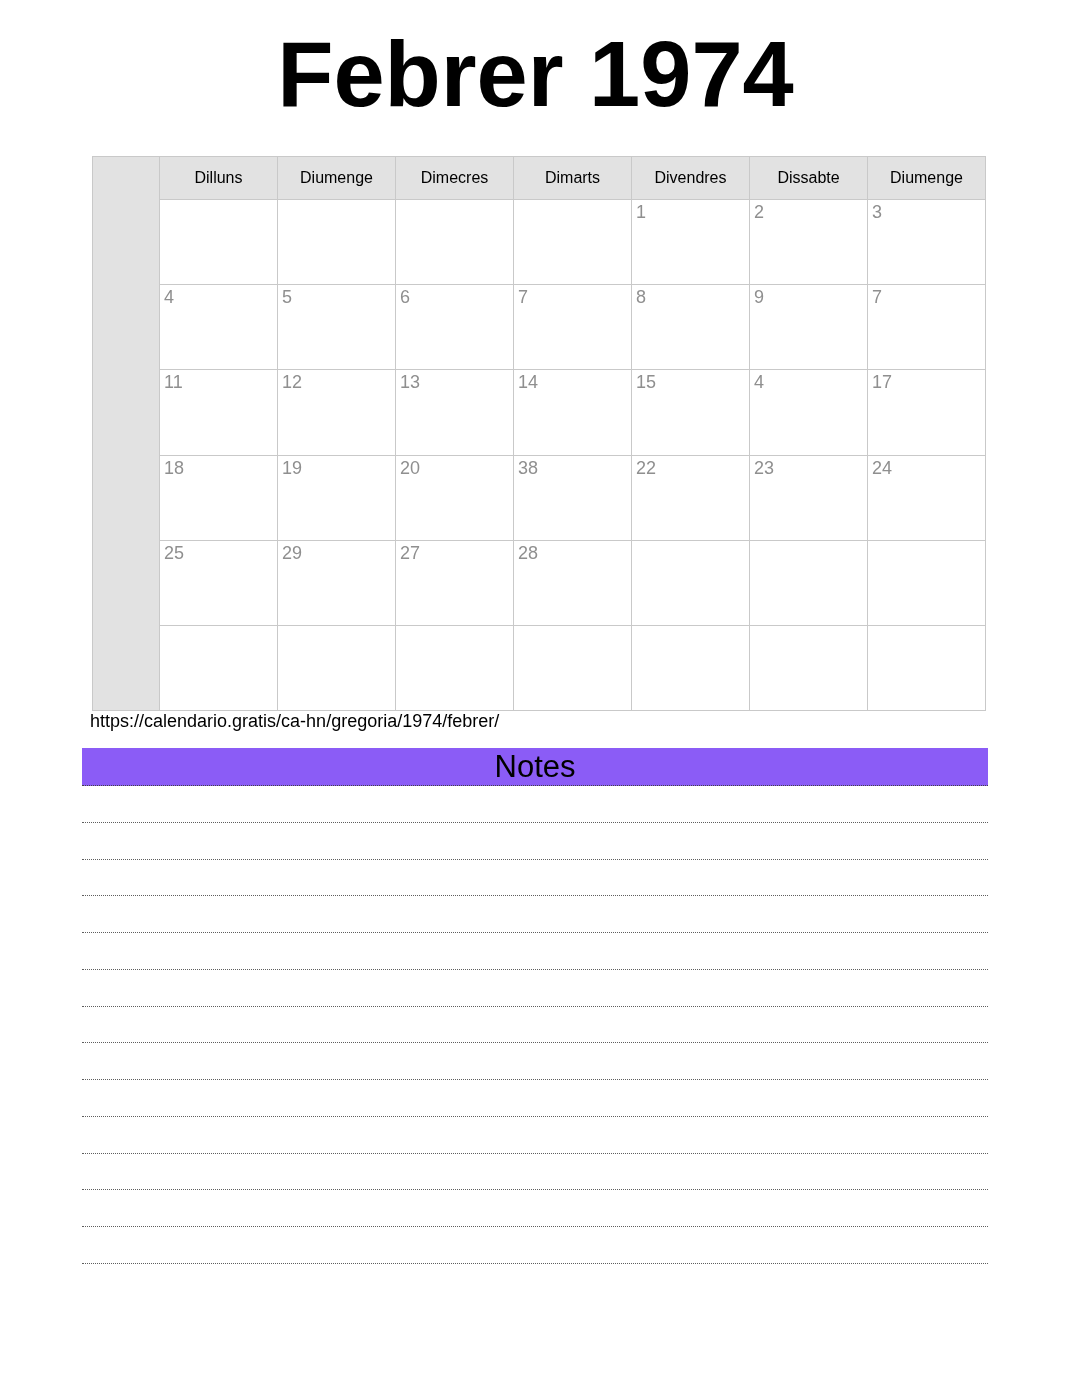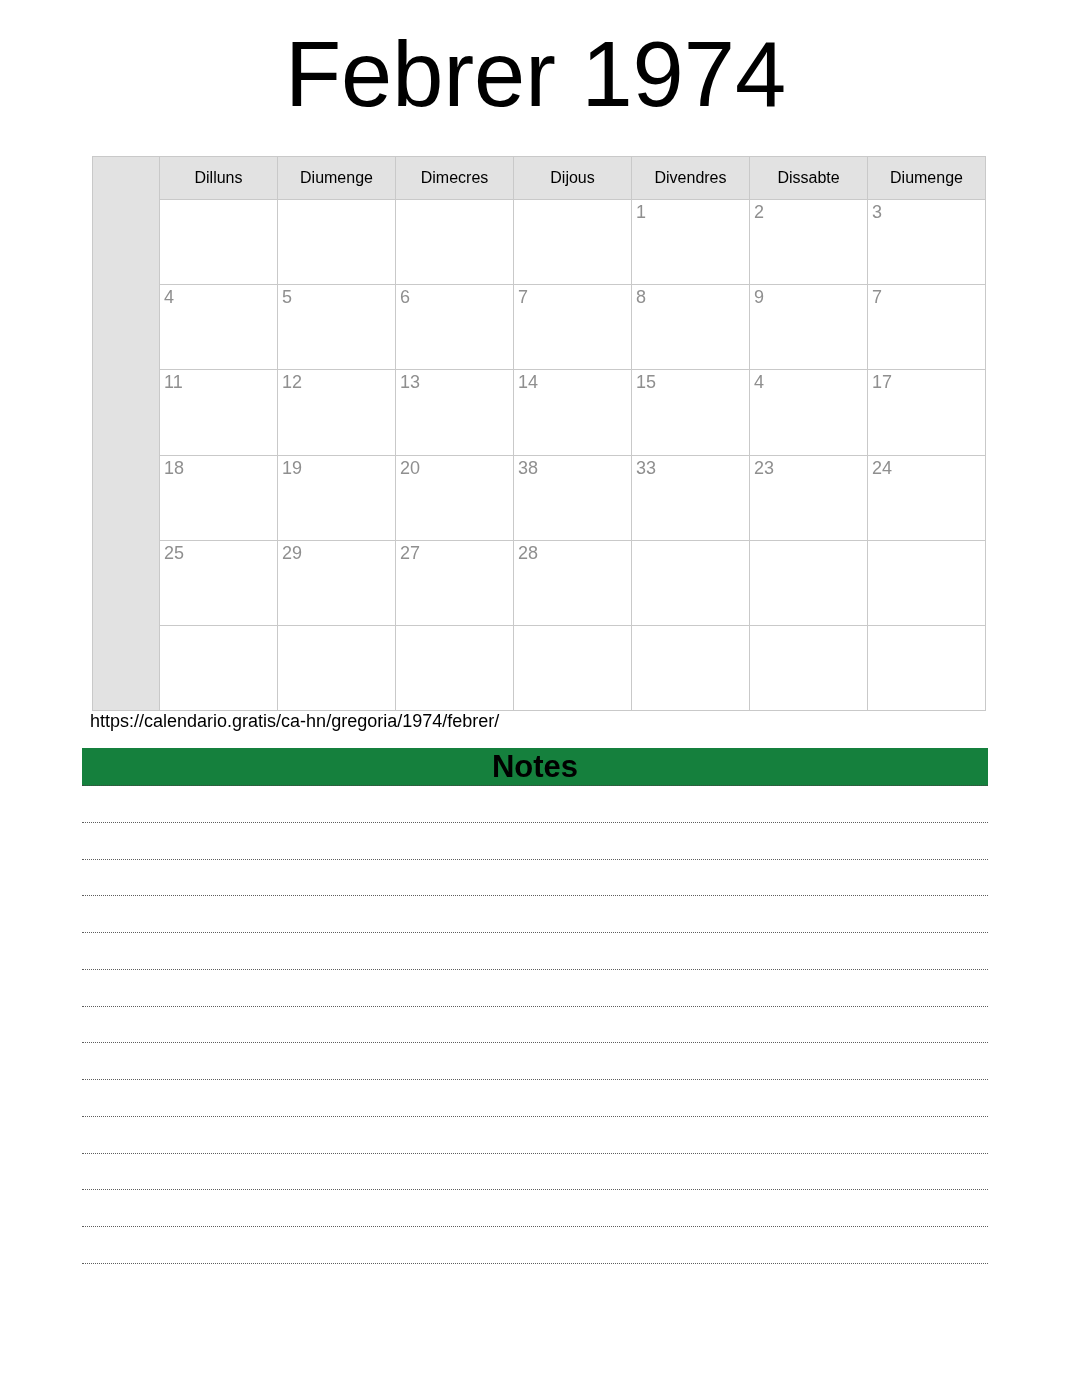--- a/index.html
+++ b/index.html
@@ -10,21 +10,21 @@
     position: relative;
     overflow: hidden;
   }
 
   .page-title {
     position: absolute;
     top: 28px; left: 0; width: 100%;
     margin: 0;
     text-align: center;
     font-size: 92px;
-    font-weight: 400;
+    font-weight: 700;
     line-height: 1.0;
     color: #000000;
     white-space: nowrap;
   }
 
   table.calendar {
     position: absolute;
     left: 92px; top: 156px;
     width: 885px;
     border-collapse: collapse;
@@ -68,24 +68,23 @@
     left: 90px; top: 711px;
     font-size: 18px;
     color: #000000;
     white-space: nowrap;
   }
 
   .notes-header {
     position: absolute;
     left: 82px; top: 748px;
     width: 906px; height: 37px;
-    background: #15803d;
+    background: #8b5cf6;
     border-bottom: 1px dotted #444444;
     text-align: center;
-    font-weight: bold;
   }
   .notes-header span {
     font-size: 31px;
     line-height: 38px;
     color: #000000;
   }
 
   .notes-lines {
     position: absolute;
     left: 82px; top: 786px;
@@ -103,21 +102,21 @@
 
   <h1 class="page-title">Febrer 1974</h1>
 
   <table class="calendar">
     <tbody id="calendar-body">
       <tr class="weekday-row" id="weekday-row">
         <td class="weeknum-col" rowspan="7"></td>
       <th>Dilluns</th>
           <th>Diumenge</th>
           <th>Dimecres</th>
-          <th>Dijous</th>
+          <th>Dimarts</th>
           <th>Divendres</th>
           <th>Dissabte</th>
           <th>Diumenge</th>
         </tr>
     <tr class="day-row">
           <td>
             <span class="day-num"></span>
           </td>
           <td>
             <span class="day-num"></span>
@@ -191,21 +190,21 @@
           <td>
             <span class="day-num">19</span>
           </td>
           <td>
             <span class="day-num">20</span>
           </td>
           <td>
             <span class="day-num">38</span>
           </td>
           <td>
-            <span class="day-num">33</span>
+            <span class="day-num">22</span>
           </td>
           <td>
             <span class="day-num">23</span>
           </td>
           <td>
             <span class="day-num">24</span>
           </td>
         </tr>
         <tr class="day-row">
           <td>

